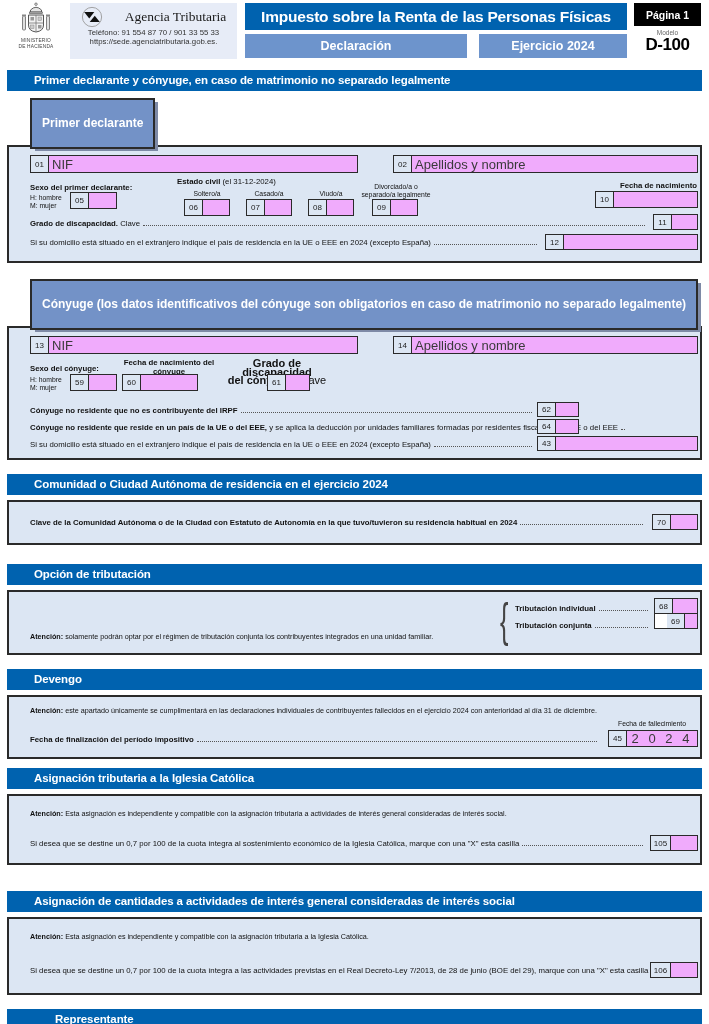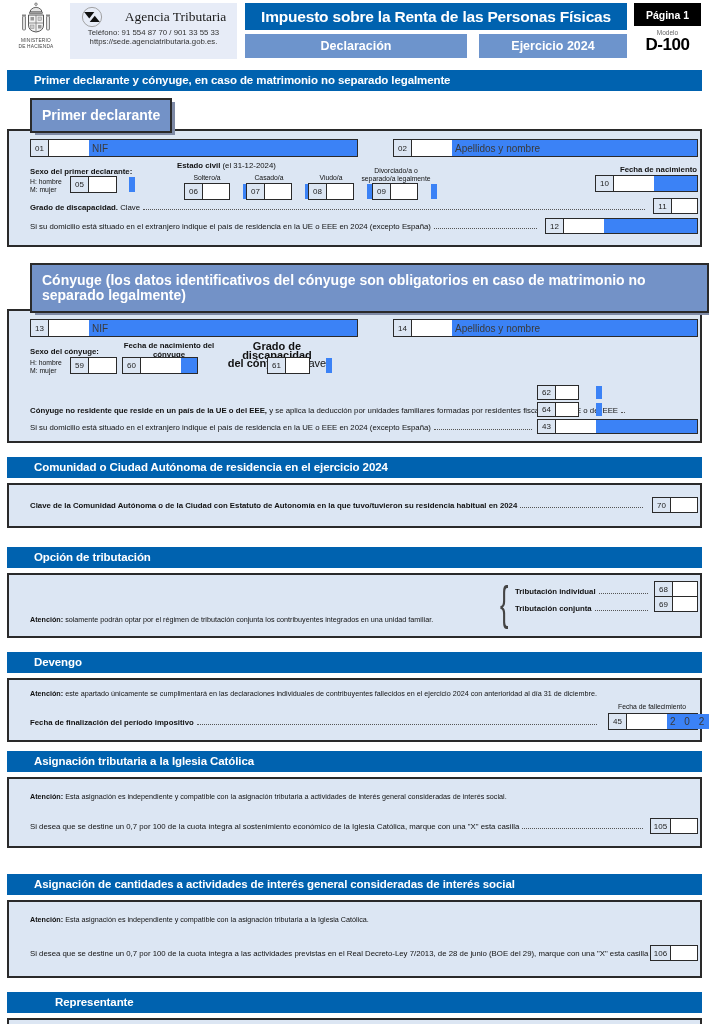--- a/index.html
+++ b/index.html
@@ -16,27 +16,27 @@
   .subbar { background:#6d94cc; color:#fff; font-weight:bold; font-size:12.5px; display:flex; align-items:center; justify-content:center; }
   .pagbox { background:#000000; color:#fff; font-weight:bold; font-size:10.5px; display:flex; align-items:center; justify-content:center; }
   .modelo-lbl { font-size:6.5px; color:#666; text-align:center; }
   .modelo-code { font-size:17px; font-weight:bold; color:#000; text-align:center; letter-spacing:-0.5px; line-height:18px; }
   .mini { font-size:4.8px; color:#444; text-align:center; line-height:5.6px; letter-spacing:0.2px; }
 
   
   .bar { height:21px; background:#0062af; color:#fff; font-weight:bold; font-size:11.5px; line-height:20px; padding-left:27px; margin:0 7px; letter-spacing:-0.1px; }
   .panel { position:relative; margin:0 7px; background:#dce6f3; border:2px solid #2a2a2a; }
   .tabwrap { position:relative; z-index:3; margin-left:30px; }
-  .tab { display:inline-block; background:#7392c7; border:2px solid #2a2a2a; color:#fff; font-weight:bold; font-size:14px; line-height:15px; padding:8px 10px; box-shadow:4px 3px 0 -1px #7e8aa6; }
+  .tab { display:inline-block; background:#7392c7; border:2px solid #2a2a2a; color:#fff; font-weight:bold; font-size:12px; line-height:15px; padding:16px 10px; box-shadow:4px 3px 0 -1px #7e8aa6; }
 
   
   .fld { position:absolute; display:flex; border:1.5px solid #2a2a2a; background:#fff; }
   .fld .num { flex:none; width:18px; background:#dce6f3; border-right:1.5px solid #2a2a2a; font-size:8px; color:#222; display:flex; align-items:center; justify-content:center; }
   .fld .num.w20 { width:20px; }
-  .fld .ent { flex:1; background:#3b82f6; font-size:10px; color:#3a3a3a; display:flex; align-items:center; padding:0 3px; white-space:nowrap;margin-left:40px; }
+  .fld .ent { flex:1; background:#f0abfc; font-size:13px; color:#3a3a3a; display:flex; align-items:center; padding:0 3px; white-space:nowrap; }
 
   .row { position:absolute; display:flex; align-items:flex-end; font-size:7.8px; white-space:nowrap; }
   .row .dots { flex:1; border-bottom:1.2px dotted #555; margin:0 3px 2px 3px; min-width:4px; }
   .lbl { position:absolute; font-size:7.8px; white-space:nowrap; }
   .b { font-weight:bold; }
   .sm { font-size:6.8px; line-height:7.6px; }
   .ctr { text-align:center; white-space:normal; }
   .note { position:absolute; font-size:7.2px; white-space:nowrap; }
   .brace { position:absolute; font-size:46px; font-weight:100; color:#444; transform:scaleX(0.55); transform-origin:left center; line-height:44px; }
   .year { justify-content:center; font-size:10px; letter-spacing:3px; color:#000; }
@@ -198,20 +198,24 @@
 
   <div class="lbl ctr" style="left:212px; top:31px; width:112px; font-size:11px; line-height:8.5px;">
     <div class="b">Grado de discapacidad</div>
     <div><span class="b">del cónyuge.</span><span> Clave</span></div>
   </div>
   <div class="fld" style="left:258px; top:46px; width:43px; height:17px;">
     <div class="num">61</div>
     <div class="ent"></div>
   </div>
 
+  <div class="row" style="left:21px; top:78px; width:505px;">
+    <span class="b">Cónyuge no residente que no es contribuyente del IRPF</span>
+    <div class="dots"></div>
+  </div>
   <div class="fld" style="left:528px; top:74px; width:42px; height:15px;">
     <div class="num">62</div>
     <div class="ent"></div>
   </div>
 
   <div class="row" style="left:21px; top:95px; width:505px;">
     <span><span class="b">Cónyuge no residente que reside en un país de la UE o del EEE,</span><span> y se aplica la deducción por unidades familiares formadas por residentes fiscales en la UE o del EEE</span></span>
     <div class="dots"></div>
   </div>
   <div class="fld" style="left:528px; top:91px; width:42px; height:15px;">
@@ -252,21 +256,21 @@
     <div class="dots"></div>
   </div>
   <div class="row" style="left:506px; top:29px; width:136px;">
     <span class="b">Tributación conjunta</span>
     <div class="dots"></div>
   </div>
   <div class="fld" style="left:645px; top:6px; width:44px; height:16px;">
     <div class="num">68</div>
     <div class="ent"></div>
   </div>
-  <div class="fld" style="left:645px; top:21px; width:44px; height:16px;">
+  <div class="fld" style="left:645px; top:21px; width:44px; height:16px;padding-left:12px;">
     <div class="num">69</div>
     <div class="ent"></div>
   </div>
 </div>
 
 <div class="bar" style="margin-top:14px;">Devengo</div>
 <div class="panel" style="margin-top:5px; height:64px;">
   <div class="note" style="left:21px; top:9px;">
     <span class="b">Atención:</span><span> este apartado únicamente se cumplimentará en las declaraciones individuales de contribuyentes fallecidos en el ejercicio 2024 con anterioridad al día 31 de diciembre.</span>
   </div>

